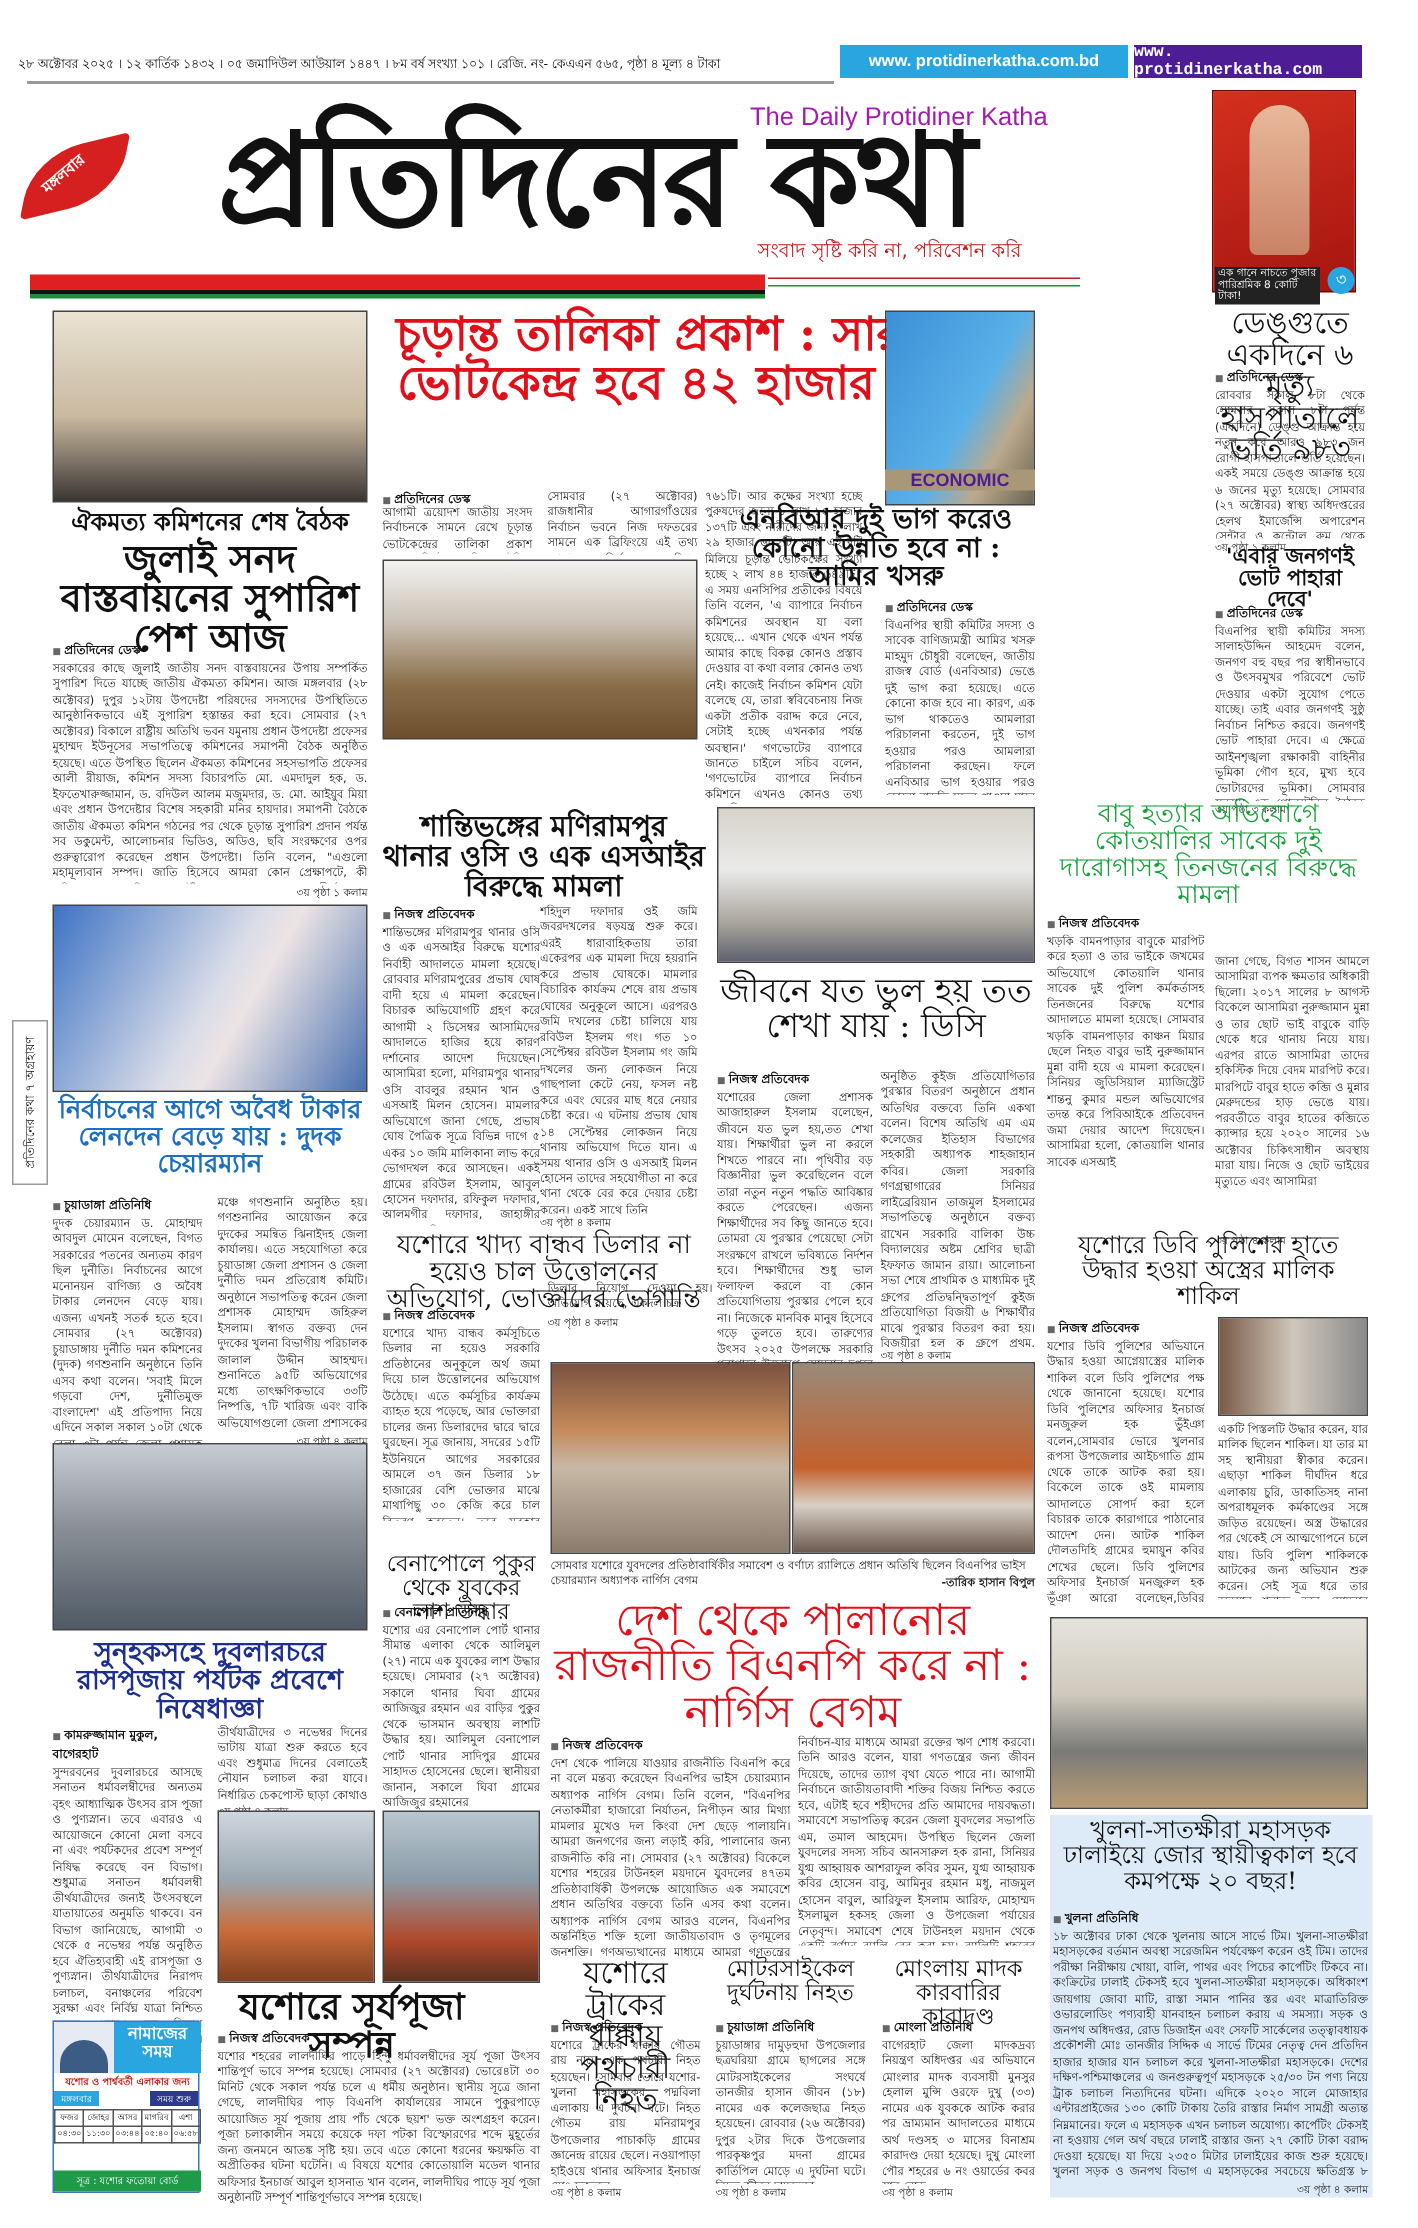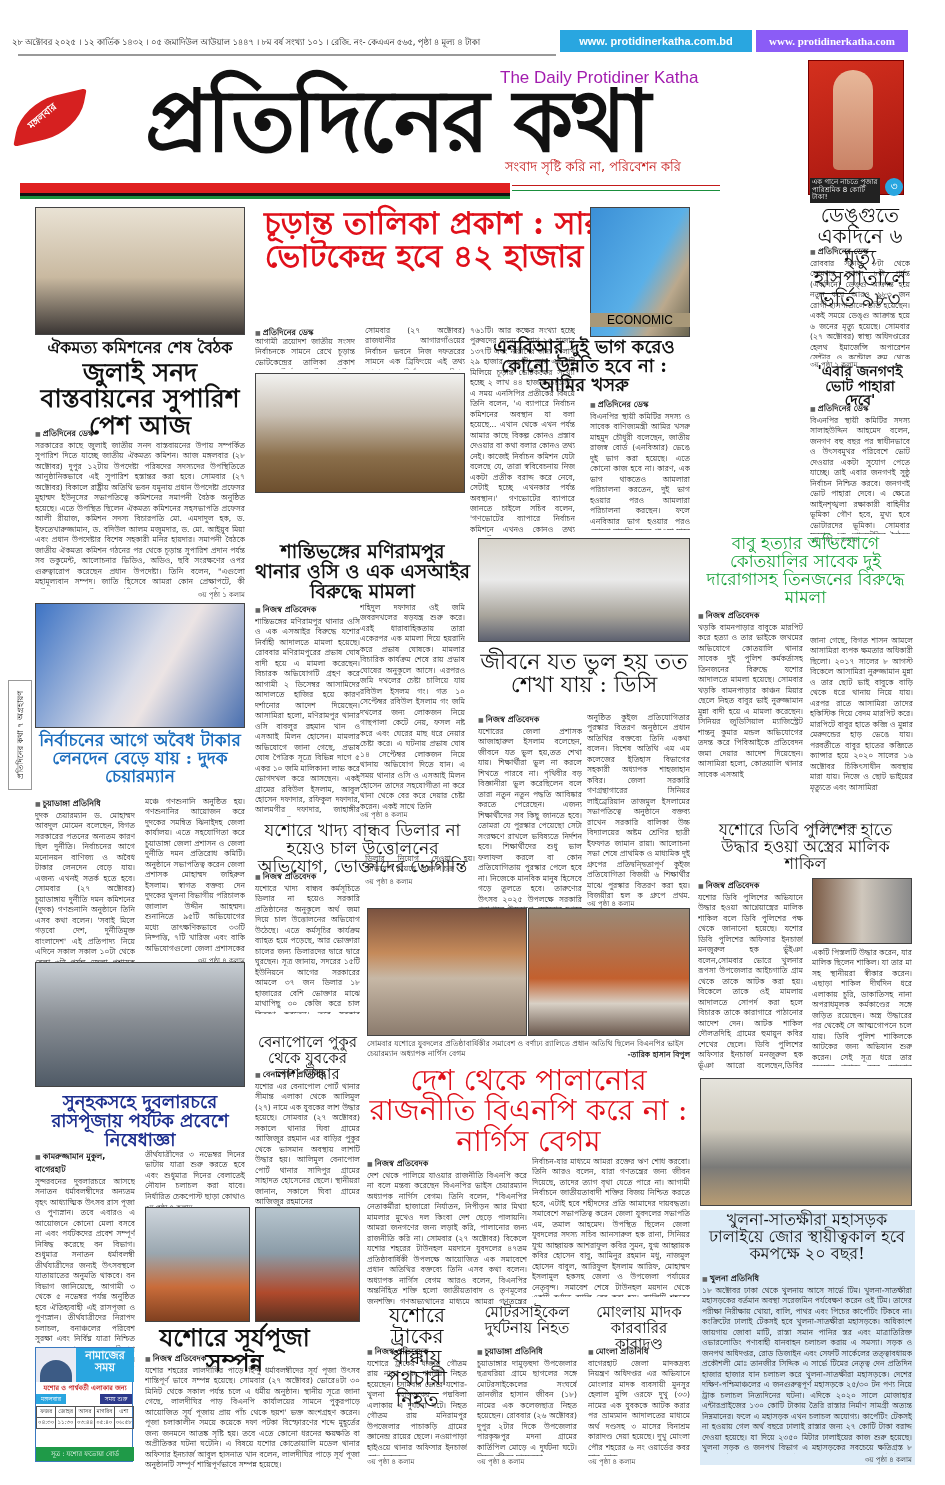--- a/index.html
+++ b/index.html
@@ -1,20 +1,20 @@
 <!DOCTYPE html>
 <html><head>
 <meta charset="utf-8">
 <style>
 *{box-sizing:border-box;margin:0;padding:0}
 body{width:945px;height:1485px;background:#fff;font-family:"DejaVu Sans",sans-serif;color:#111;position:relative;overflow:hidden}
 .abs{position:absolute}
 .dateline{left:12px;top:36px;font-size:8.5px;white-space:nowrap;letter-spacing:-0.2px}
 .url1{left:560px;top:30px;width:192px;height:22px;background:#29a6e0;color:#fff;font-size:11px;font-weight:bold;display:flex;align-items:center;justify-content:center;font-family:"Liberation Sans",sans-serif}
-.url2{left:756px;top:30px;width:152px;height:22px;background:#8b5cf6;color:#fff;font-size:11px;font-weight:bold;display:flex;align-items:center;justify-content:center;font-family:Liberation Serif, serif}
+.url2{left:756px;top:30px;width:152px;height:22px;background:#4c1d95;color:#fff;font-size:11px;font-weight:bold;display:flex;align-items:center;justify-content:center;font-family:Liberation Mono, monospace}
 .rule-top{left:18px;top:54px;width:538px;height:2px;background:#999}
 .logo-eng{left:500px;top:68px;color:#a21caf;font-size:17px;font-family:"Liberation Sans",sans-serif}
 .logo{left:145px;top:78px;font-size:86px;font-weight:bold;letter-spacing:-3px;font-family:"DejaVu Serif",serif;line-height:1}
 .dayflag{left:20px;top:95px;width:60px;height:45px;background:#d62020;transform:skewX(-25deg) rotate(-15deg);border-radius:30px 4px 30px 4px}
 .dayflag-txt{left:26px;top:108px;color:#fff;font-size:10px;transform:rotate(-40deg);font-weight:bold}
 .slogan{left:505px;top:157px;color:#c41a1a;font-size:13px}
 .bar-red{left:20px;top:183px;width:490px;height:10px;background:#e02020}
 .bar-blk{left:20px;top:193px;width:490px;height:3px;background:#111}
 .bar-grn{left:20px;top:196px;width:490px;height:3px;background:#1a8f3c}
 .bar2{left:512px;top:185px;width:208px;height:1px;background:#c41a1a}
@@ -143,21 +143,21 @@
   <span class="byline">নিজস্ব প্রতিবেদক</span>
   <div class="body" style="height:200px">শান্তিভঙ্গের মণিরামপুর থানার ওসি ও এক এসআইর বিরুদ্ধে যশোর নির্বাহী আদালতে মামলা হয়েছে। রোববার মণিরামপুরের প্রভাষ ঘোষ বাদী হয়ে এ মামলা করেছেন। বিচারক অভিযোগটি গ্রহণ করে আগামী ২ ডিসেম্বর আসামিদের আদালতে হাজির হয়ে কারণ দর্শানোর আদেশ দিয়েছেন। আসামিরা হলো, মণিরামপুর থানার ওসি বাবলুর রহমান খান ও এসআই মিলন হোসেন। মামলার অভিযোগে জানা গেছে, প্রভাষ ঘোষ পৈত্রিক সূত্রে বিভিন্ন দাগে ৫ একর ১০ জমি মালিকানা লাভ করে ভোগদখল করে আসছেন। একই গ্রামের রবিউল ইসলাম, আবুল হোসেন দফাদার, রফিকুল দফাদার, আলমগীর দফাদার, জাহাঙ্গীর দফাদার, শফিকুল দফাদার ও</div>
 </div>
 <div class="abs" style="left:360px;top:603px;width:105px">
   <div class="body" style="height:206px">শহিদুল দফাদার ওই জমি জবরদখলের ষড়যন্ত্র শুরু করে। এরই ধারাবাহিকতায় তারা একেরপর এক মামলা দিয়ে হয়রানি করে প্রভাষ ঘোষকে। মামলার বিচারিক কার্যক্রম শেষে রায় প্রভাষ ঘোষের অনুকূলে আসে। এরপরও জমি দখলের চেষ্টা চালিয়ে যায় রবিউল ইসলম গং। গত ১০ সেপ্টেম্বর রবিউল ইসলাম গং জমি দখলের জন্য লোকজন নিয়ে গাছপালা কেটে নেয়, ফসল নষ্ট করে এবং ঘেরের মাছ ধরে নেয়ার চেষ্টা করে। এ ঘটনায় প্রভাষ ঘোষ ১৪ সেপ্টেম্বর লোকজন নিয়ে থানায় অভিযোগ দিতে যান। এ সময় থানার ওসি ও এসআই মিলন হোসেন তাদের সহযোগীতা না করে থানা থেকে বের করে দেয়ার চেষ্টা করেন। একই সাথে তিনি</div>
   <span class="jump" style="text-align:left">৩য় পৃষ্ঠা ৪ কলাম</span>
 </div>
 
 <div class="abs photo" style="left:590px;top:207px;width:100px;height:130px;background:linear-gradient(120deg,#3b8fd6,#5ab0e8 55%,#bba98d 75%,#6a6550)"></div>
 <div class="abs" style="left:590px;top:208px;width:100px;height:125px;overflow:hidden">
-  <div style="position:absolute;left:0;bottom:6px;width:100px;color:#000000;font-size:12px;font-weight:normal;text-align:center;font-family:'Liberation Sans',sans-serif;background:#a89878">ECONOMIC</div>
+  <div style="position:absolute;left:0;bottom:6px;width:100px;color:#4c1d95;font-size:12px;font-weight:bold;text-align:center;font-family:'Liberation Sans',sans-serif;background:#a89878">ECONOMIC</div>
 </div>
 <div class="abs h-black" style="left:478px;top:338px;width:212px;font-size:18px;text-align:center">এনবিআর দুই ভাগ করেও কোনো উন্নতি হবে না : আমির খসরু</div>
 <div class="abs" style="left:590px;top:398px;width:100px">
   <span class="byline">প্রতিদিনের ডেস্ক</span>
   <div class="body" style="height:118px">বিএনপির স্থায়ী কমিটির সদস্য ও সাবেক বাণিজ্যমন্ত্রী আমির খসরু মাহমুদ চৌধুরী বলেছেন, জাতীয় রাজস্ব বোর্ড (এনবিআর) ভেঙে দুই ভাগ করা হয়েছে। এতে কোনো কাজ হবে না। কারণ, এক ভাগ থাকতেও আমলারা পরিচালনা করতেন, দুই ভাগ হওয়ার পরও আমলারা পরিচালনা করছেন। ফলে এনবিআর ভাগ হওয়ার পরও কোনো বাড়তি সুফল পাওয়া যাবে না। সোমবার রাজধানীর গুলশানের একটি হোটেলে আয়োজিত দুই দিনব্যাপী ইকোনমিক রিফর্ম সামিট ২০২৫-এর উদ্বোধনী অনুষ্ঠানে প্রধান অতিথির বক্তব্যে তিনি এসব কথা বলেন। আমির খসরু মাহমুদ চৌধুরী বলেন, বাংলাদেশের মানুষের আর্থ-সামাজিক জীবনের যেসব সমস্যা রয়েছে-তা আমলারা জানেন না। দেশের মানুষ কীভাবে আয় করে, কীভাবে ব্যয় করে, ব্যবসার পেছনে কীভাবে পরিশ্রম দেয়, ব্যবসা পরিচালনায় কী ধরনের সমস্যা হয় এবং তার সমাধান কীভাবে করতে হয়-এসব বিষয়ে তাদের কোনো ধারণা নেই। যারা ট্যাক্স নীতি</div>
 </div>
 
 <div class="abs photo" style="left:478px;top:538px;width:212px;height:104px;background:linear-gradient(#d7d3ca,#eaeaea 40%,#a8a49b 75%,#5d6170)"></div>
 <div class="abs h-black" style="left:478px;top:650px;width:212px;font-size:22px;font-weight:normal">জীবনে যত ভুল হয় তত শেখা যায় : ডিসি</div>
 <div class="abs" style="left:478px;top:713px;width:104px">

